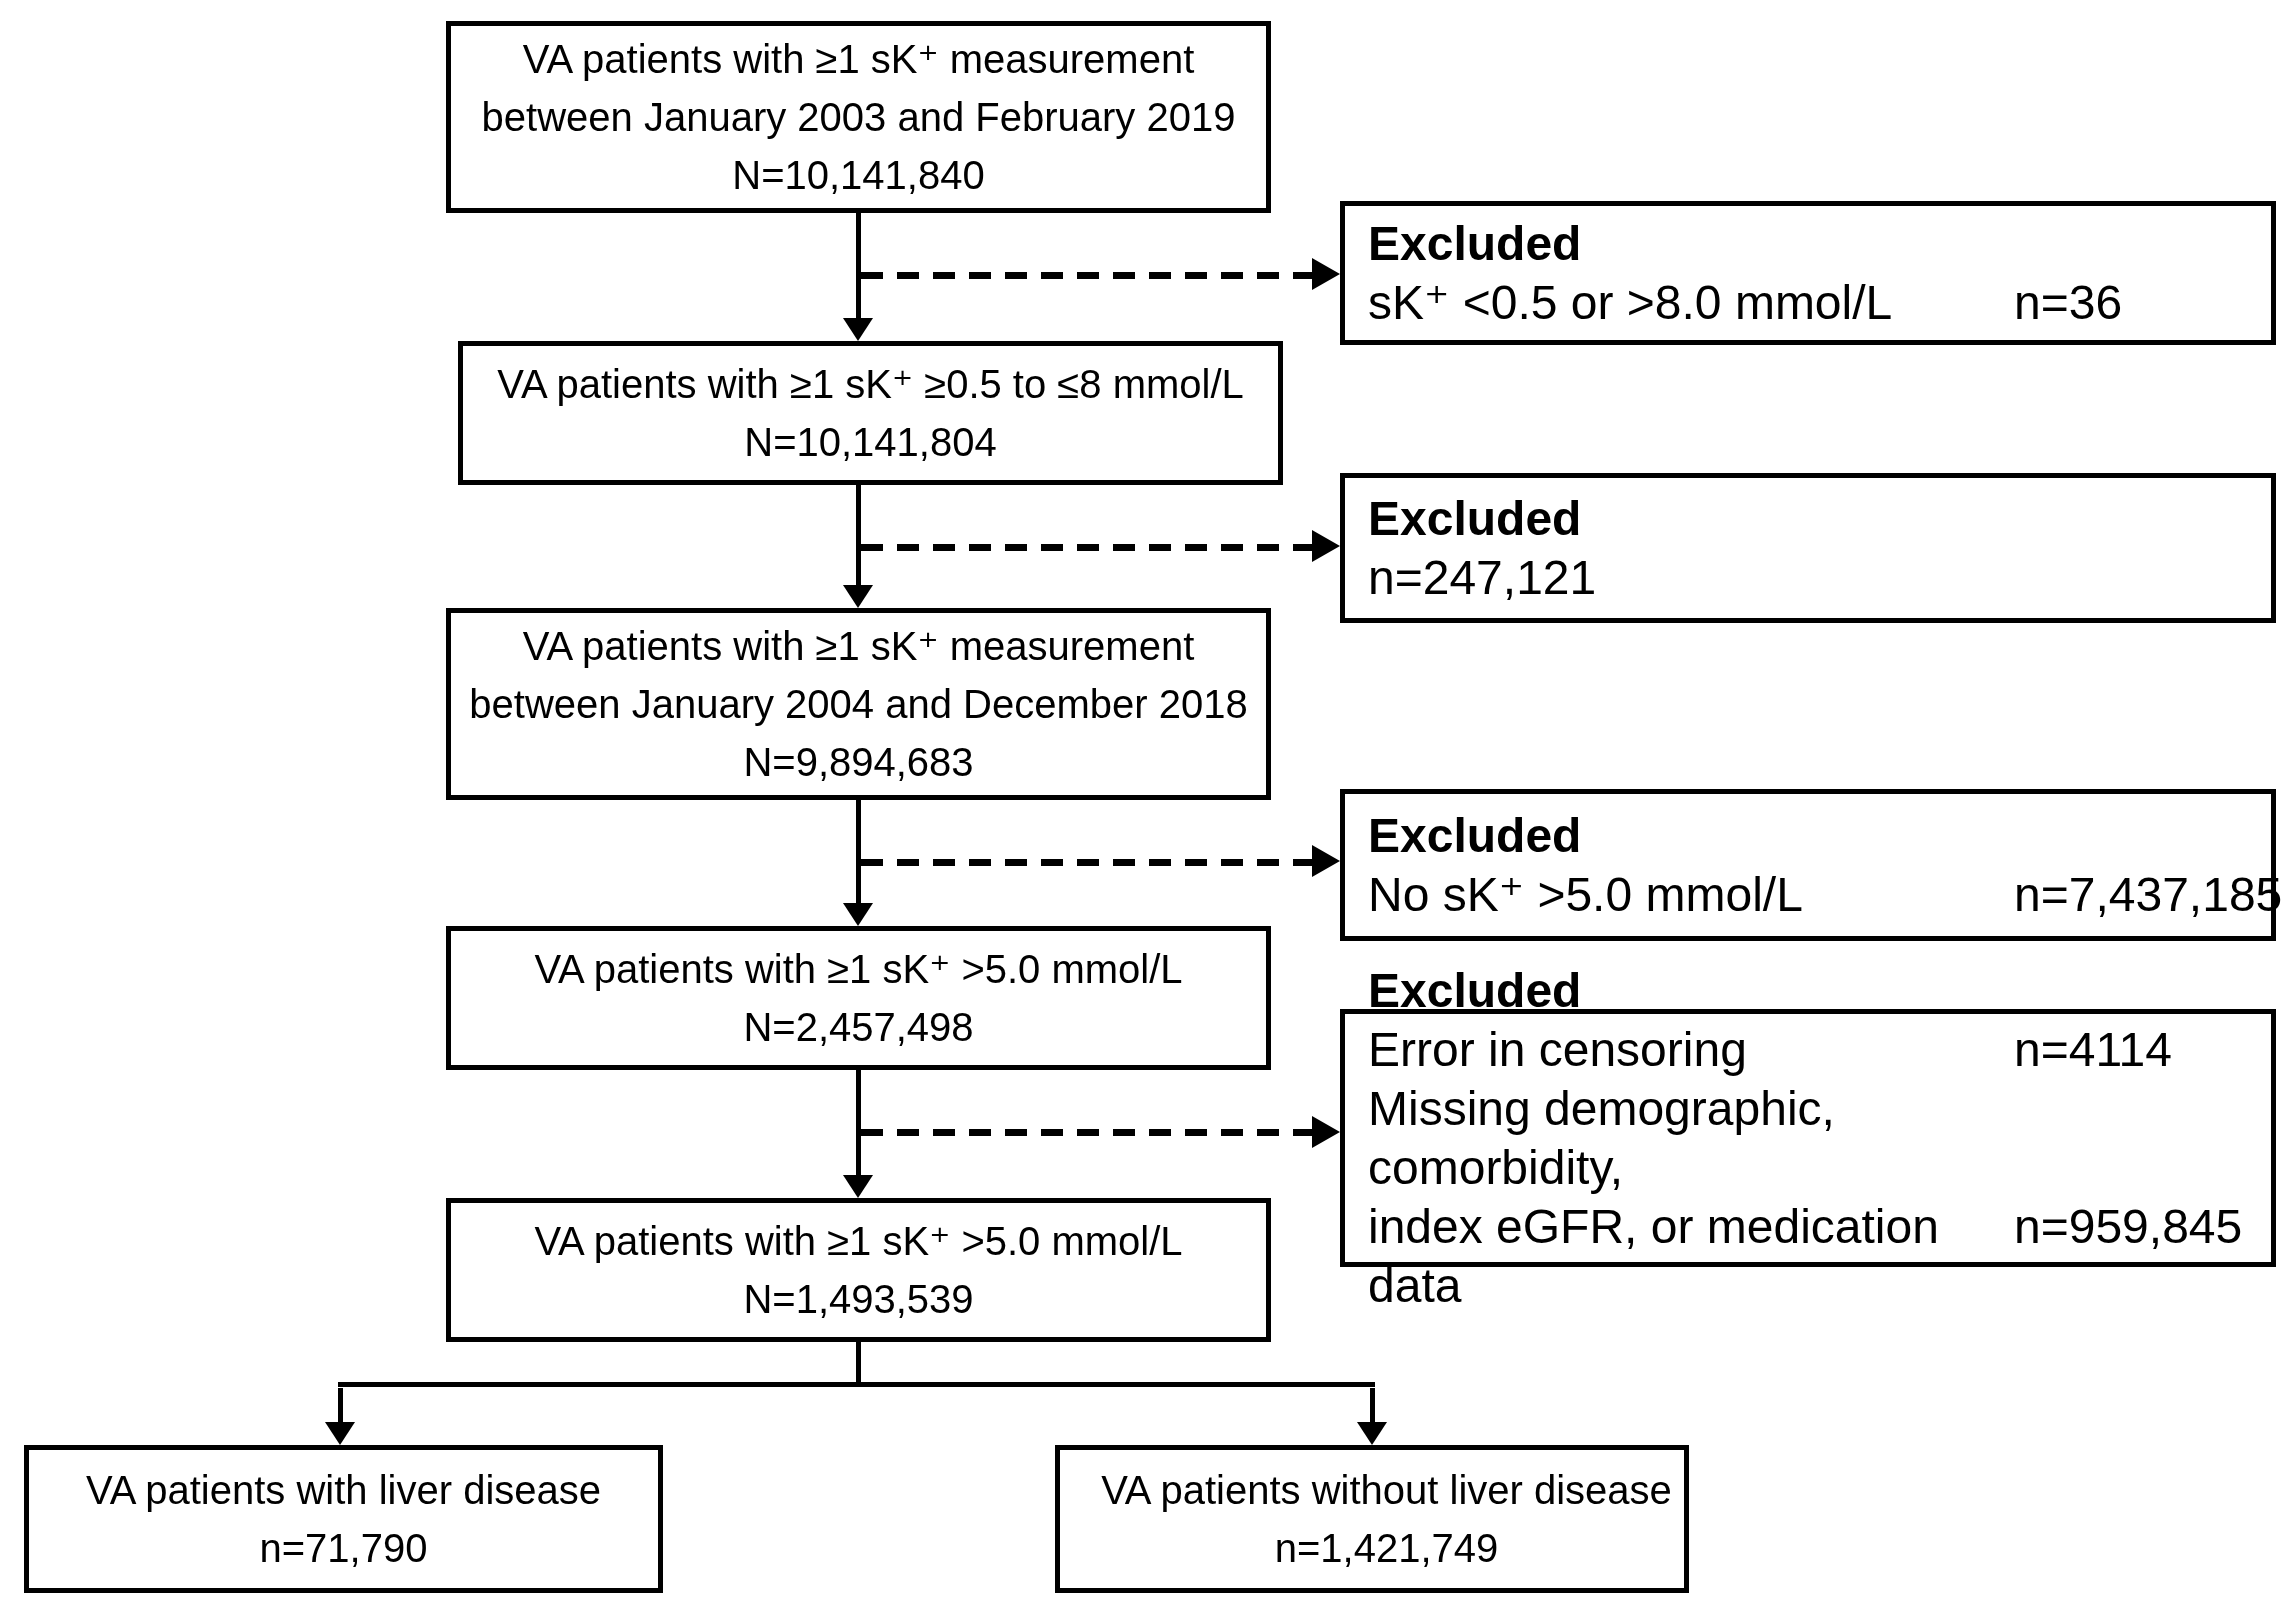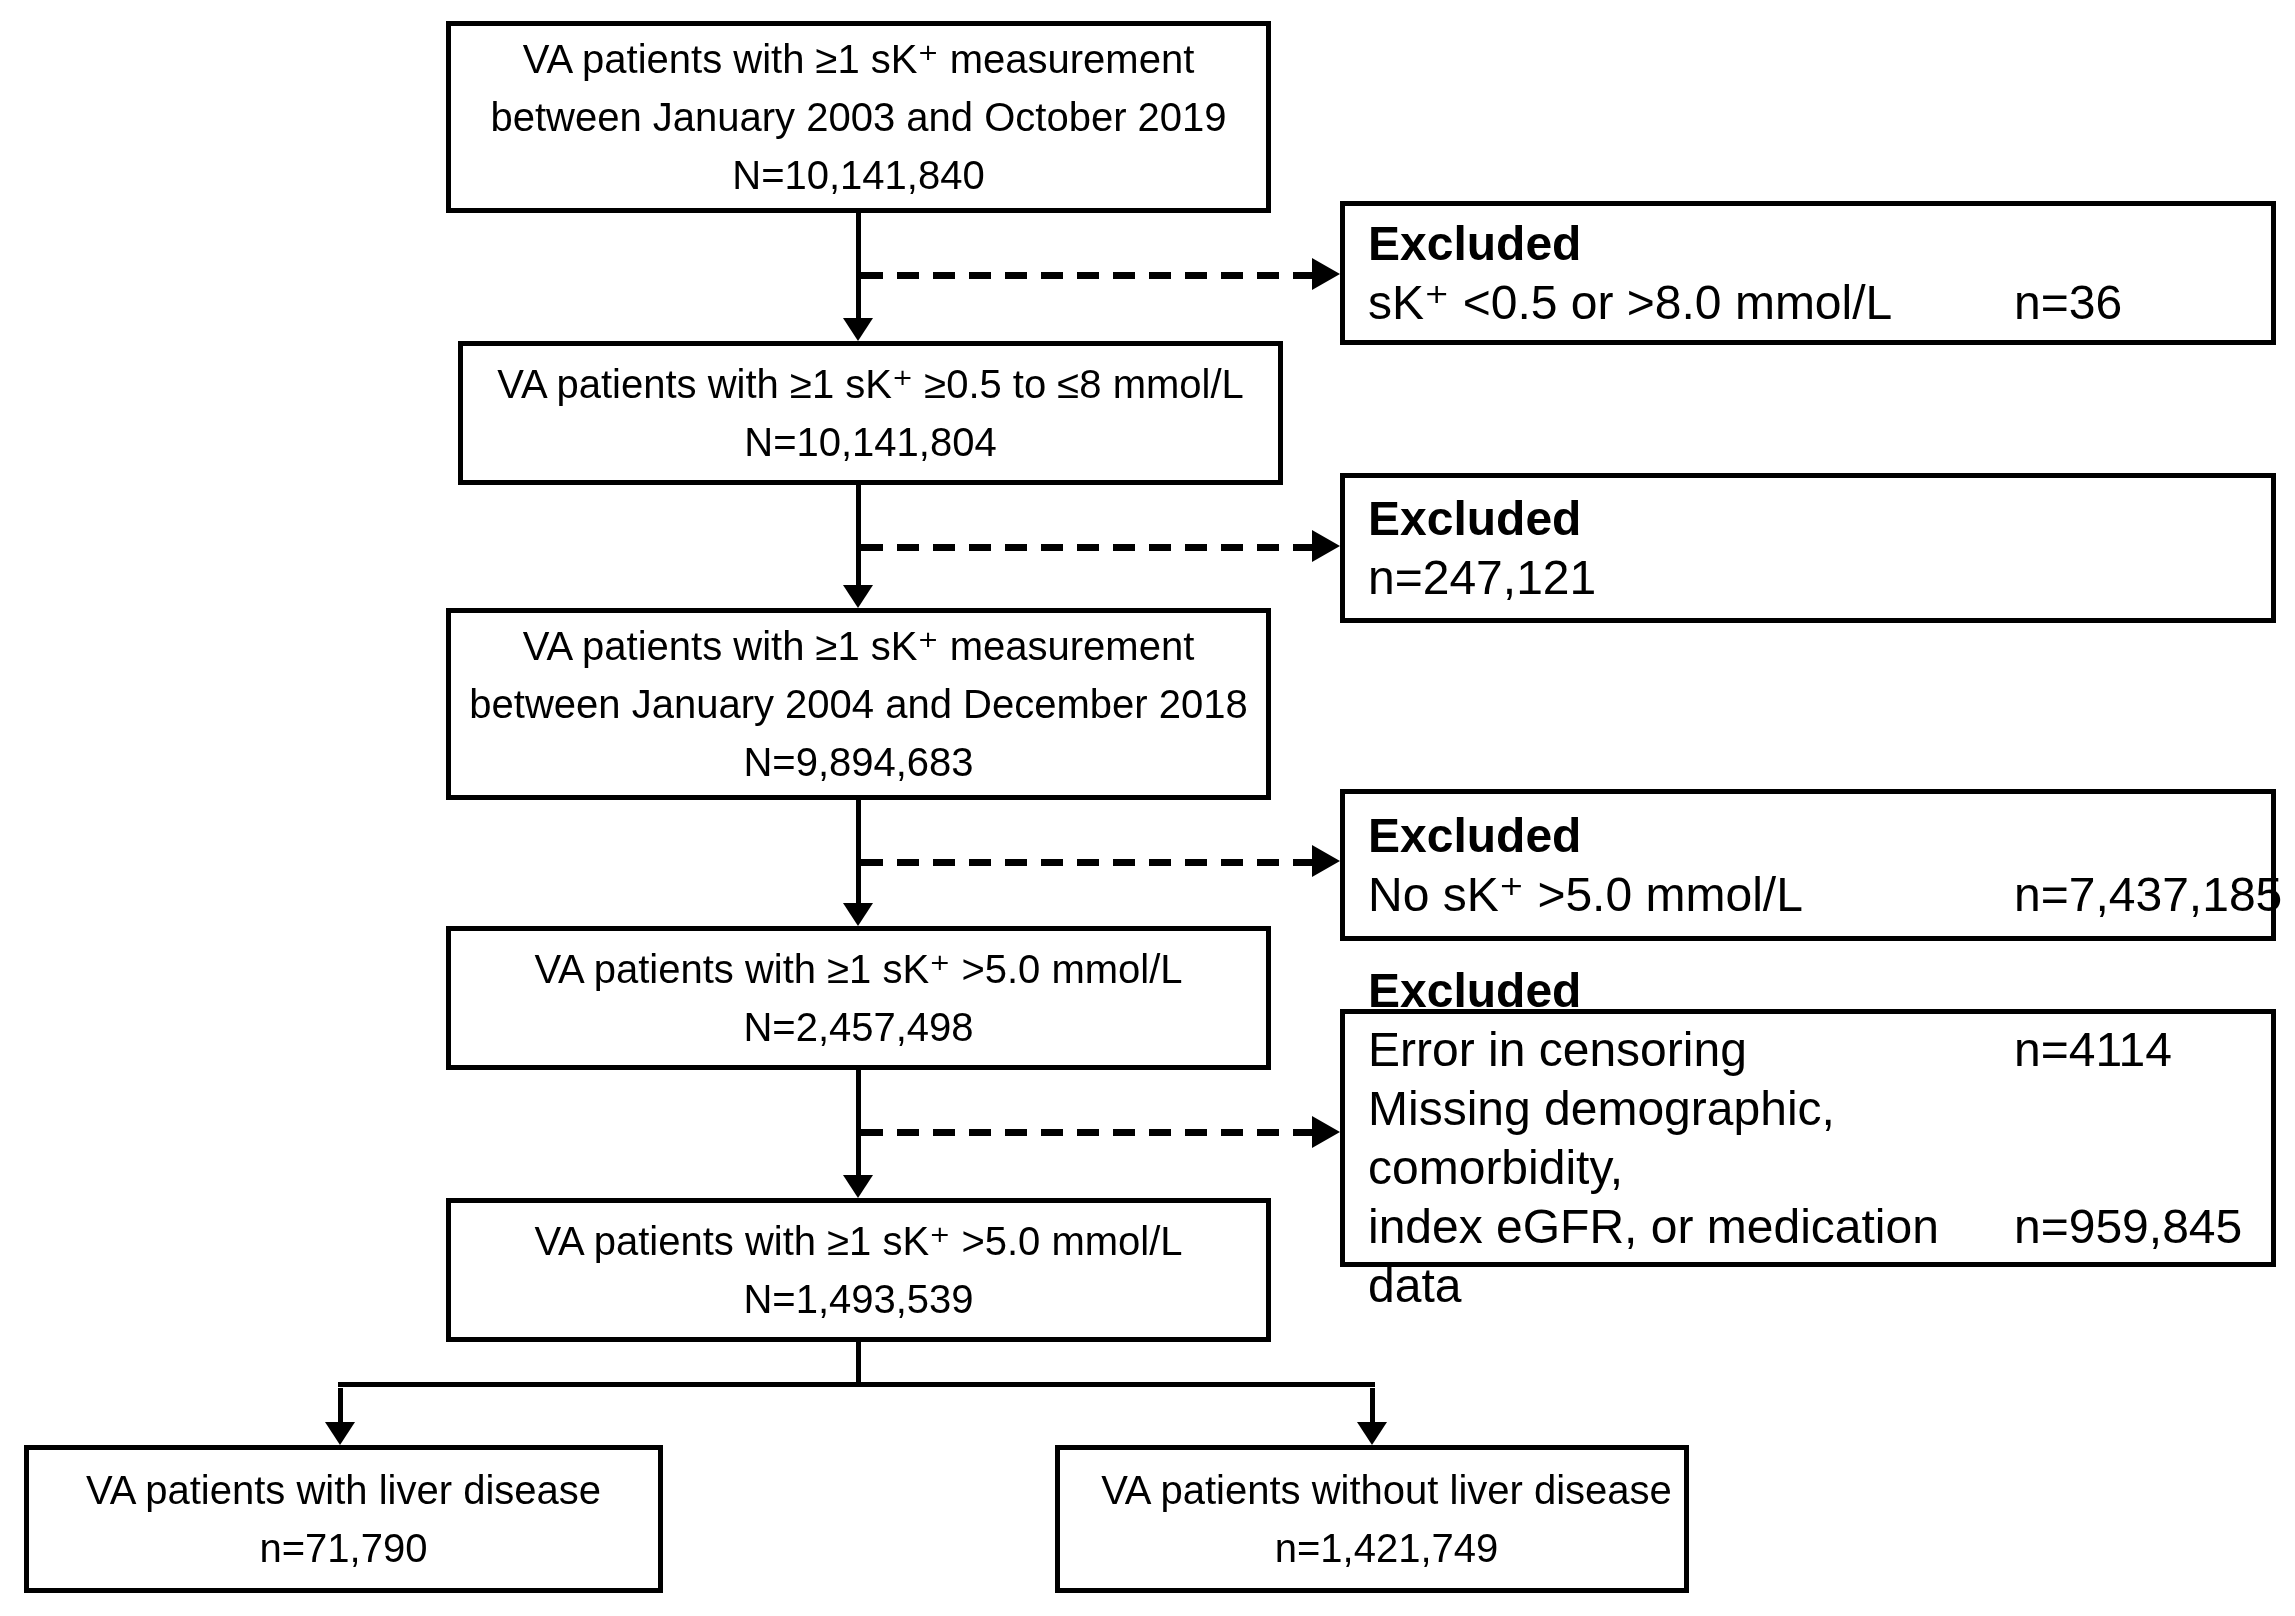--- a/index.html
+++ b/index.html
@@ -54,21 +54,21 @@
     border-left:28px solid #000;
   }
 </style>
 </head>
 <body>
 
 <div class="canvas">
 
   <div class="mbox" style="left:446px;top:21px;width:825px;height:192px;">
     <div>VA patients with ≥1 sK⁺ measurement</div>
-    <div>between January 2003 and October 2019</div>
+    <div>between January 2003 and February 2019</div>
     <div>N=10,141,840</div>
   </div>
 
   <div class="mbox" style="left:446px;top:341px;width:825px;height:144px;margin-left:12px;">
     <div>VA patients with ≥1 sK⁺ ≥0.5 to ≤8 mmol/L</div>
     <div>N=10,141,804</div>
   </div>
 
   <div class="mbox" style="left:446px;top:608px;width:825px;height:192px;">
     <div>VA patients with ≥1 sK⁺ measurement</div>

